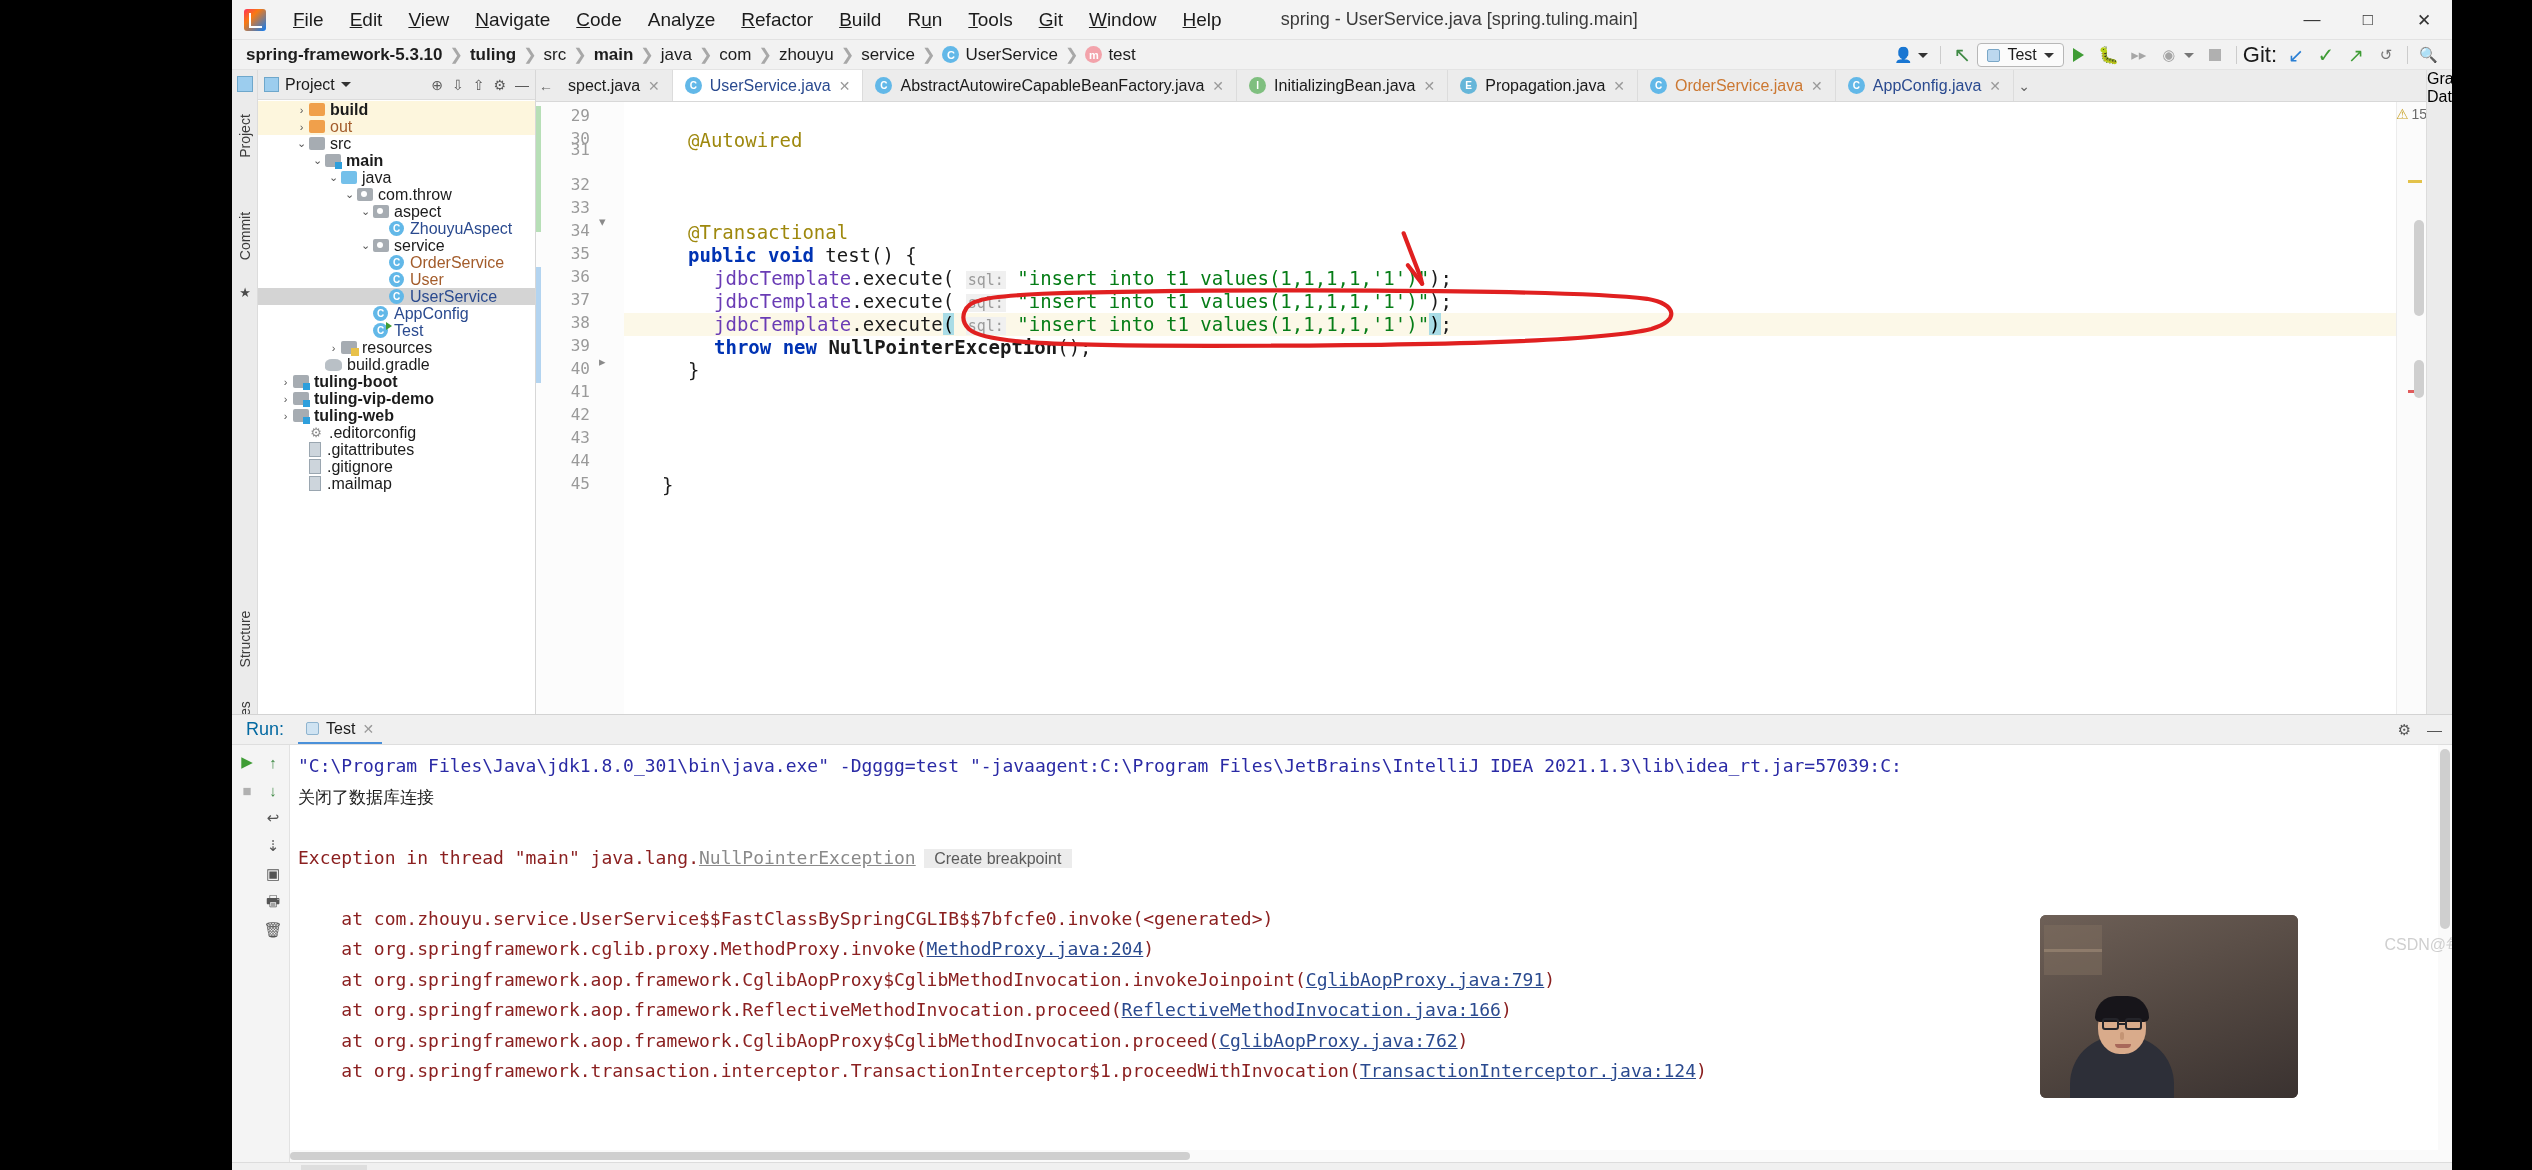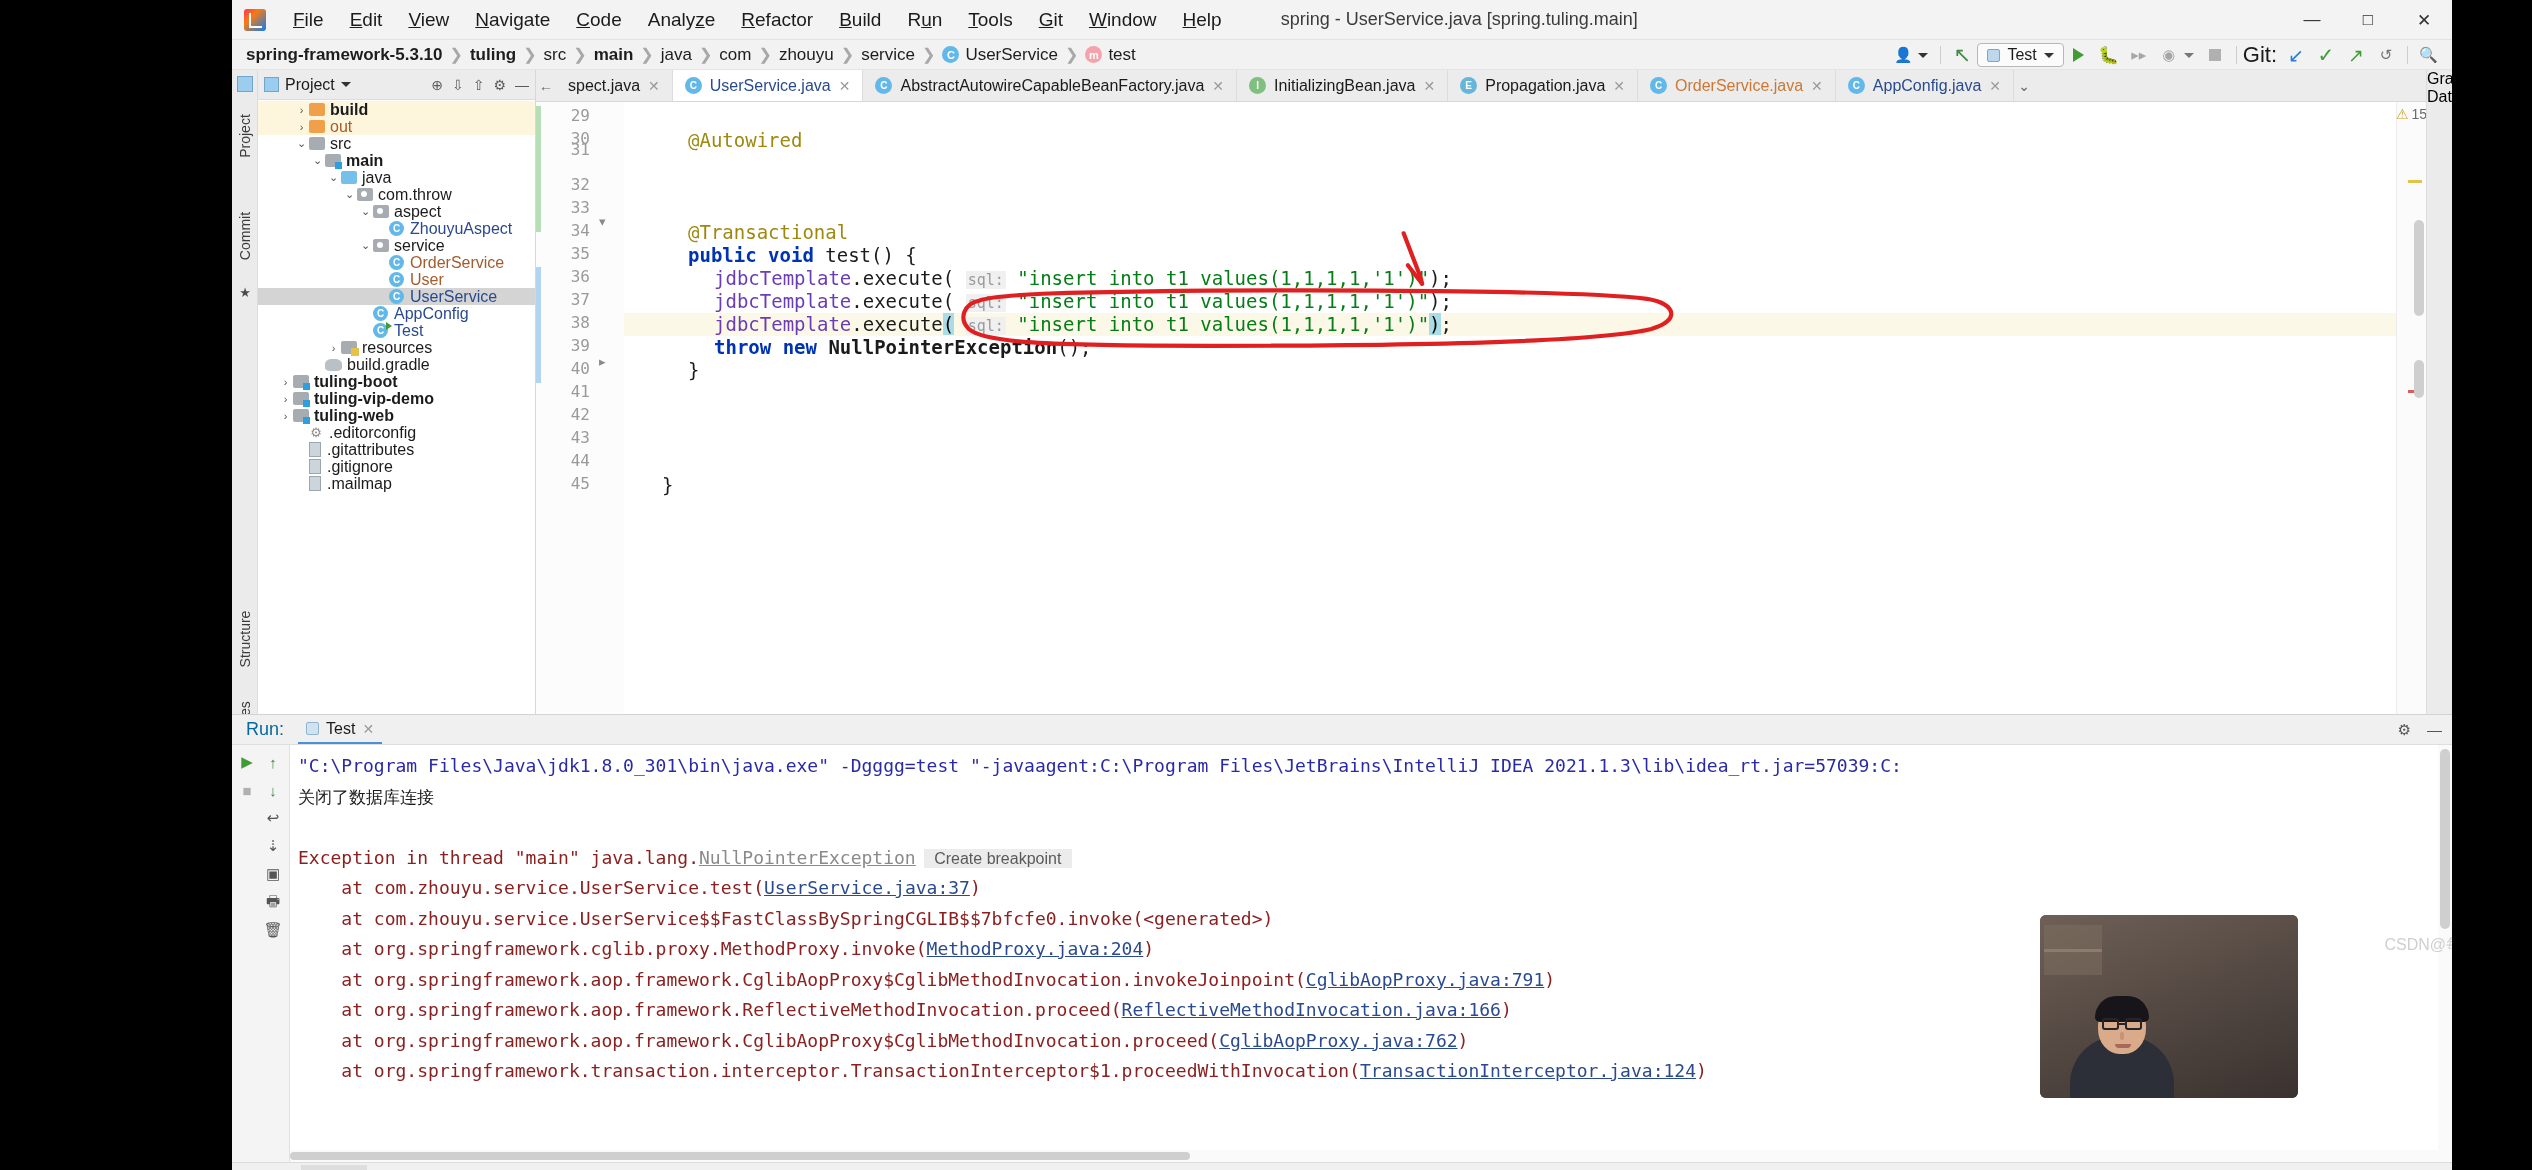--- a/index.html
+++ b/index.html
@@ -610,21 +610,20 @@
           <div class="rs-icon" style="left:30px;top:90px;color:#555;">⇣</div>
           <div class="rs-icon" style="left:30px;top:118px;color:#555;">▣</div>
           <div class="rs-icon" style="left:30px;top:146px;color:#555;">🖶</div>
           <div class="rs-icon" style="left:30px;top:174px;color:#555;">🗑</div>
         </div>
         <div class="console" id="console">
             <div class="coline" style="top: 6px; left: 8px;"><span class="c-blue">"C:\Program Files\Java\jdk1.8.0_301\bin\java.exe" -Dgggg=test "-javaagent:C:\Program Files\JetBrains\IntelliJ IDEA 2021.1.3\lib\idea_rt.jar=57039:C:</span></div>
             <div class="coline" style="top: 36.5px; left: 8px;"><span class="c-cn">关闭了数据库连接</span></div>
             <div class="coline" style="top: 67px; left: 8px;">&nbsp;</div>
             <div class="coline" style="top: 97.5px; left: 8px;"><span class="c-err">Exception in thread "main" java.lang.</span><span class="c-gray" style="text-decoration: underline;">NullPointerException</span><span class="bpchip" style="margin-left: 8px;"> Create breakpoint </span></div>
-            <div class="coline" style="top: 128px; left: 8px;"><span class="c-err">    at com.zhouyu.service.UserService.test(</span><span class="c-errlink">UserService.java:37</span><span class="c-err">)</span></div>
             <div class="coline" style="top: 158.5px; left: 8px;"><span class="c-err">    at com.zhouyu.service.UserService$$FastClassBySpringCGLIB$$7bfcfe0.invoke(&lt;generated&gt;)</span></div>
             <div class="coline" style="top: 189px; left: 8px;"><span class="c-err">    at org.springframework.cglib.proxy.MethodProxy.invoke(</span><span class="c-errlink">MethodProxy.java:204</span><span class="c-err">)</span></div>
             <div class="coline" style="top: 219.5px; left: 8px;"><span class="c-err">    at org.springframework.aop.framework.CglibAopProxy$CglibMethodInvocation.invokeJoinpoint(</span><span class="c-errlink">CglibAopProxy.java:791</span><span class="c-err">)</span></div>
             <div class="coline" style="top: 250px; left: 8px;"><span class="c-err">    at org.springframework.aop.framework.ReflectiveMethodInvocation.proceed(</span><span class="c-errlink">ReflectiveMethodInvocation.java:166</span><span class="c-err">)</span></div>
             <div class="coline" style="top: 280.5px; left: 8px;"><span class="c-err">    at org.springframework.aop.framework.CglibAopProxy$CglibMethodInvocation.proceed(</span><span class="c-errlink">CglibAopProxy.java:762</span><span class="c-err">)</span></div>
             <div class="coline" style="top: 311px; left: 8px;"><span class="c-err">    at org.springframework.transaction.interceptor.TransactionInterceptor$1.proceedWithInvocation(</span><span class="c-errlink">TransactionInterceptor.java:124</span><span class="c-err">)</span></div>
           </div>
         <div class="run-vscroll">
           <div class="run-vthumb" style="top:4px;height:180px;"></div>
         </div>

